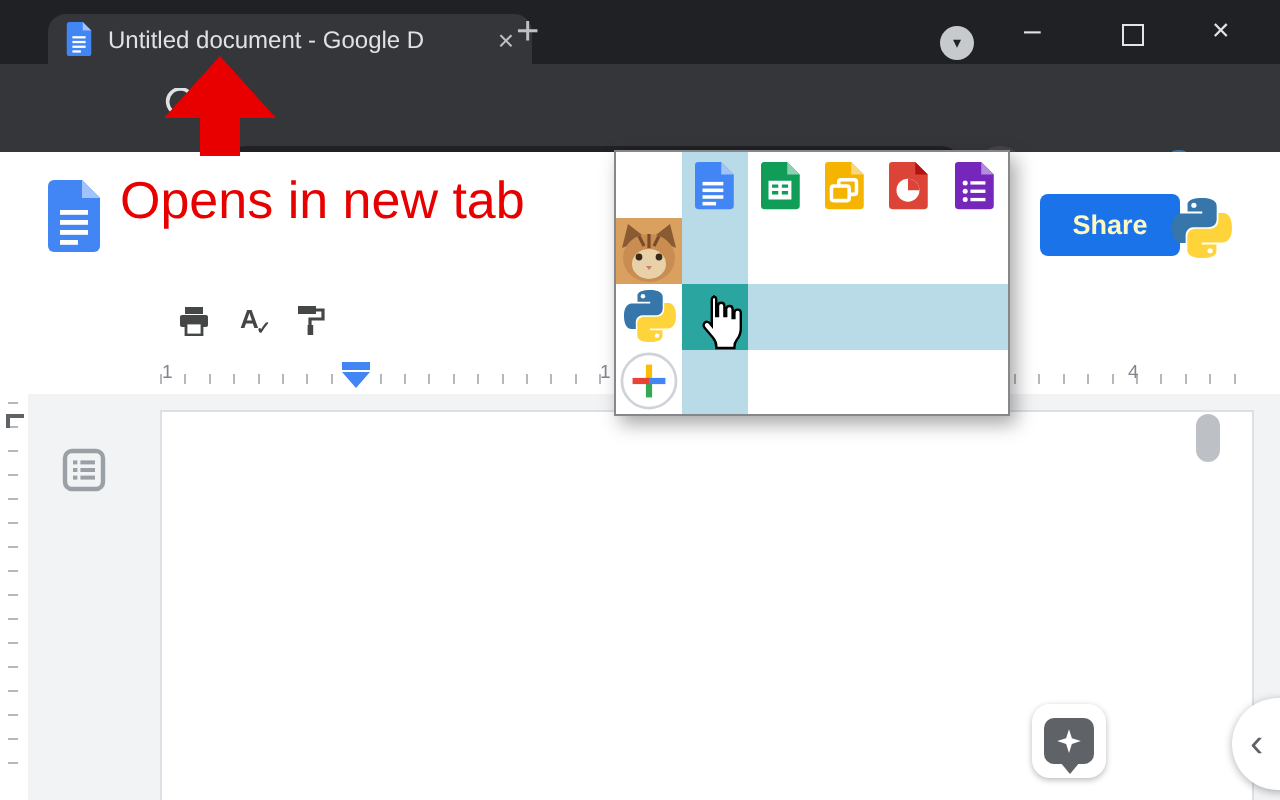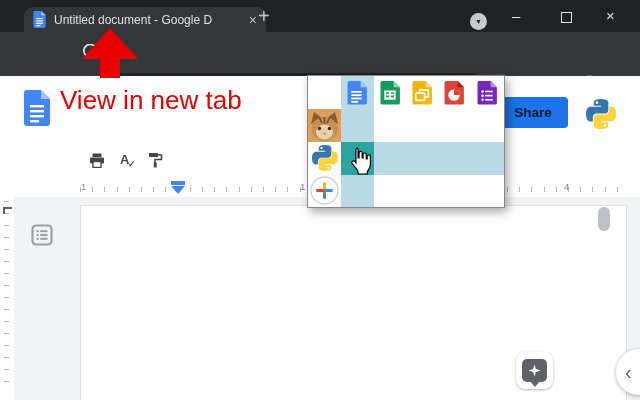--- a/index.html
+++ b/index.html
@@ -33,22 +33,22 @@
           display:flex;align-items:center;justify-content:center;}
   .kebab{left:613px;top:43px;color:#dfe1e5;font-size:15px;letter-spacing:0;}
 
   
   .red-arrow{left:82px;top:28px;z-index:45;}
   .red-note{left:60px;top:85px;font-size:26px;color:#e80000;z-index:45;white-space:nowrap;}
 
   
   .dhead{left:0;top:76px;width:640px;height:68px;background:#fff;}
   .menu-item{top:120px;font-size:13.5px;color:#3c4043;}
-  .share{left:498px;top:97px;width:70px;height:31px;background:#1a73e8;border-radius:4px;
-         color:#0f172a;font-size:13.5px;font-weight:bold;display:flex;align-items:center;justify-content:center;}
+  .share{left:520px;top:97px;width:70px;height:31px;background:#1a73e8;border-radius:4px;
+         color:#fef9c3;font-size:13.5px;font-weight:bold;display:flex;align-items:center;justify-content:center;}
 
   
   .dbar{left:0;top:144px;width:640px;height:34px;background:#fff;}
   .tool{color:#444746;font-size:16px;top:150px;}
   .tsep{top:150px;width:1px;height:22px;background:#dadce0;}
   .ttext{top:155px;font-size:13px;color:#444746;}
   .tdrop{top:156px;font-size:9px;color:#444746;}
   .spell .chk{position:absolute;left:8px;top:7px;font-size:9px;}
   .pencil-pill{left:553px;top:150px;width:43px;height:24px;background:#e8f0fe;border-radius:13px;
          display:flex;align-items:center;justify-content:center;gap:4px;}
@@ -255,21 +255,21 @@
       </div>
     </div>
     <div class="side-chevron">
       <span>‹</span>
     </div>
   </div>
 
   <svg class="abs red-arrow" width="56" height="50" viewBox="0 0 56 50">
     <polygon points="28,0 0,31 18,31 18,50 38,50 38,31 56,31" fill="#e80000"></polygon>
   </svg>
-  <div class="abs red-note">View in new tab</div>
+  <div class="abs red-note">Opens in new tab</div>
 
   <div class="abs popup">
     <div class="col-hl"></div>
     <div class="row-hl"></div>
     <div class="sel-cell"></div>
 
     <svg class="pp-ico" style="left:37px;" viewBox="0 0 24 24">
       <path d="M4 1h11l6 6v15a1.6 1.6 0 0 1-1.6 1.6H4A1.6 1.6 0 0 1 2.4 22V2.6A1.6 1.6 0 0 1 4 1z" fill="#4285f4"></path>
       <path d="M15 1l6 6h-6z" fill="#a1c2fa"></path>
       <rect x="6" y="10.5" width="10" height="1.7" fill="#fff"></rect>

